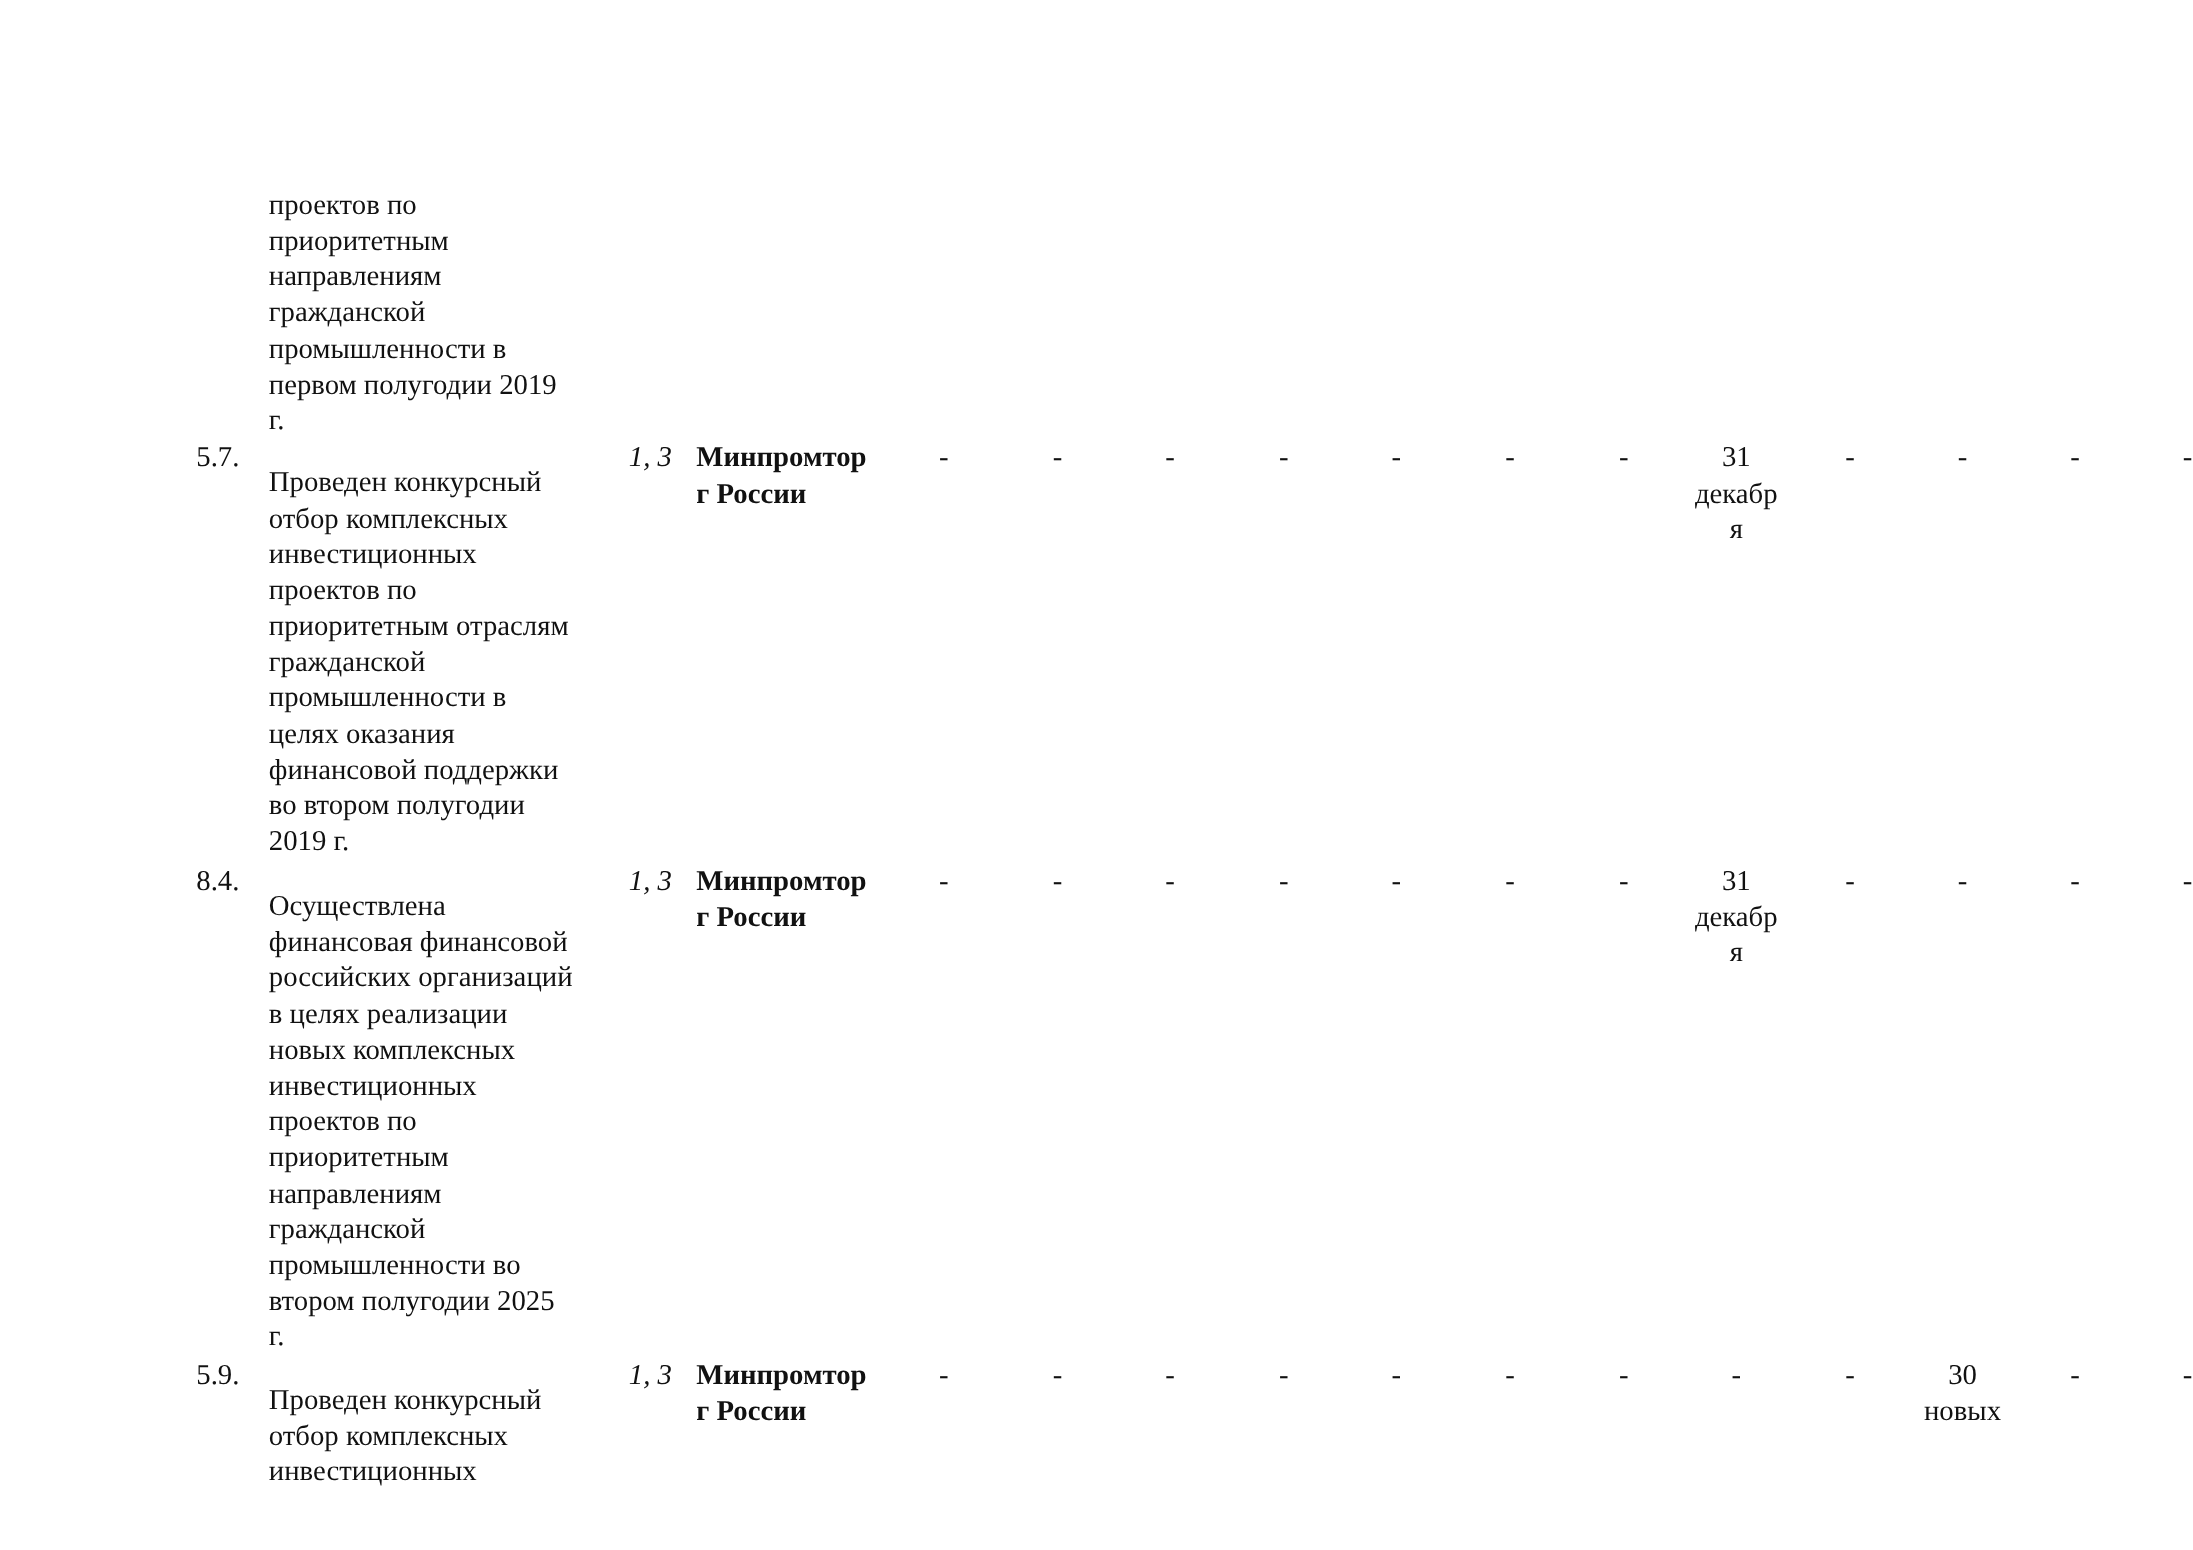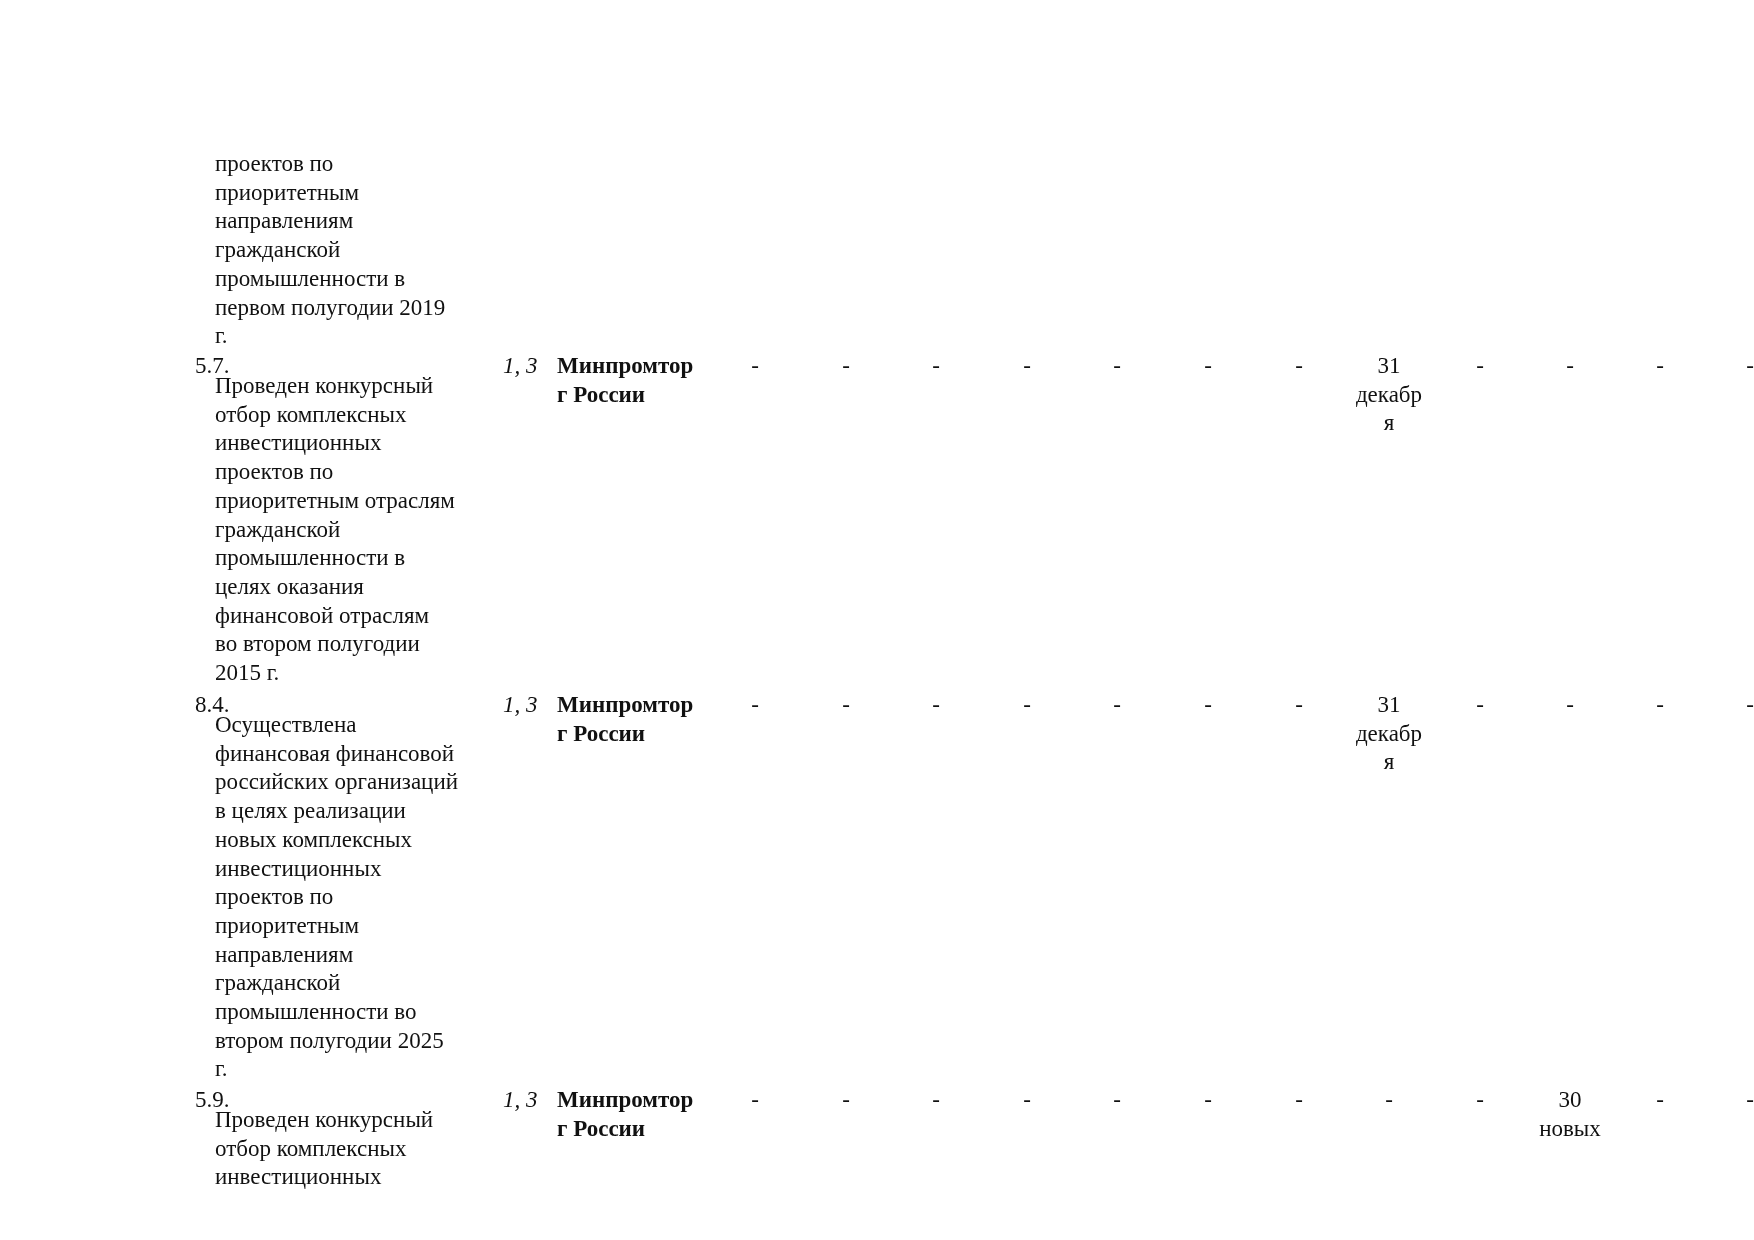--- a/index.html
+++ b/index.html
@@ -25,21 +25,21 @@
   }
   .row {
     position: absolute;
     left: 0;
     width: 1754px;
   }
   .cell {
     position: absolute;
     top: 0;
   }
-  .num { left: 157px; width: 56px; margin-left: 38px; }
+  .num { left: 157px; width: 56px; }
   .desc { left: 215px; width: 270px; margin-top: 20px; }
   .basis { left: 503px; width: 50px; font-style: italic; }
   .resp { left: 557px; width: 150px; font-weight: bold; }
   .dcol {
     width: 90px;
     text-align: center;
     margin-left: -45px;
   }
   .line { display: block; white-space: nowrap; }
 </style>
@@ -64,23 +64,23 @@
     <div class="cell num">5.7.</div>
     <div class="cell desc">
       <span class="line">Проведен конкурсный</span>
       <span class="line">отбор комплексных</span>
       <span class="line">инвестиционных</span>
       <span class="line">проектов по</span>
       <span class="line">приоритетным отраслям</span>
       <span class="line">гражданской</span>
       <span class="line">промышленности в</span>
       <span class="line">целях оказания</span>
-      <span class="line">финансовой отраслям</span>
+      <span class="line">финансовой поддержки</span>
       <span class="line">во втором полугодии</span>
-      <span class="line">2015 г.</span>
+      <span class="line">2019 г.</span>
     </div>
     <div class="cell basis">1, 3</div>
     <div class="cell resp">
       <span class="line">Минпромтор</span>
       <span class="line">г России</span>
     </div>
     <div class="cell dcol" style="left:755px">
         <span class="line">-</span>
       </div>
     <div class="cell dcol" style="left:846px">

